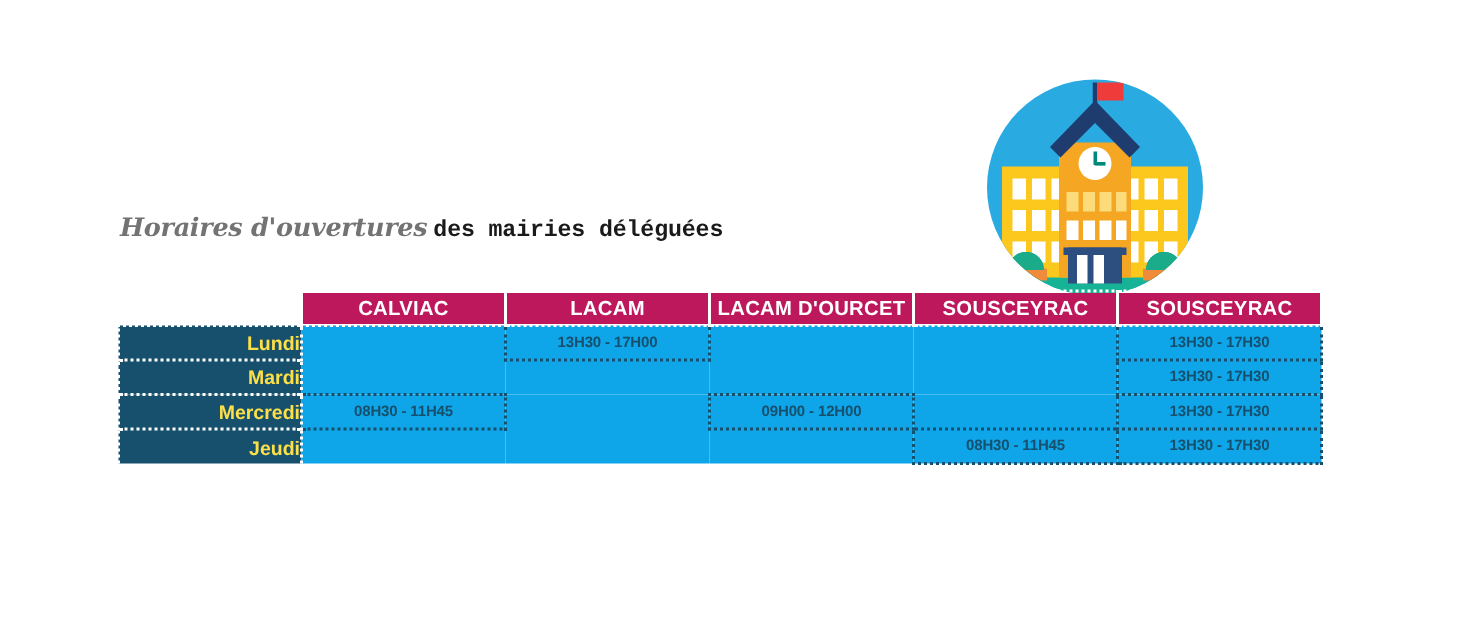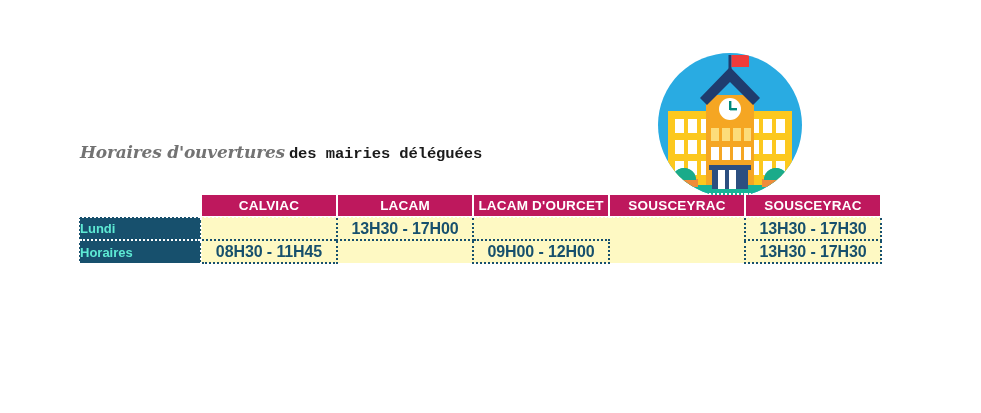--- a/index.html
+++ b/index.html
@@ -94,37 +94,37 @@
     position: relative;
     z-index: 1;
     font-family: "Liberation Sans", sans-serif;
   }
   .hdr-cell.first { border-left: 2px dotted #ffffff; }
   .hdr-cell.last  { border-right: 2px dotted #ffffff; }
 
   
   .day-cell {
     background: #17506d;
-    color: #5eead4;
+    color: #fde047;
     font-size: 13px;
     font-weight: bold;
-    text-align: left;
+    text-align: right;
     padding-right: 14px;
     border-top: 2px dotted #ffffff;
     border-left: 2px dotted #ffffff;
     border-right: 2px dotted #ffffff;
     font-family: "Liberation Sans", sans-serif;
   }
   tr.row-last .day-cell { border-bottom: 2px dotted #ffffff; }
 
   
   .data-cell {
-    background: #fef9c3;
+    background: #0ea5e9;
     color: #17506d;
-    font-size: 16px;
+    font-size: 10px;
     font-weight: bold;
     text-align: center;
     letter-spacing: -0.1px;
     font-family: "Liberation Sans", sans-serif;
   }
   .data-cell.b-t { border-top: 2px dotted #17506d; }
   .data-cell.b-b { border-bottom: 2px dotted #17506d; }
   .data-cell.b-l { border-left: 2px dotted #17506d; }
   .data-cell.b-r { border-right: 2px dotted #17506d; }
   .data-cell.empty { color: transparent; }
@@ -242,25 +242,41 @@
 
     <tr class="row-lundi">
       <td class="day-cell">Lundi</td>
       <td class="data-cell empty b-l"></td>
       <td class="data-cell b-t b-b b-l b-r">13H30 - 17H00</td>
       <td class="data-cell empty"></td>
       <td class="data-cell empty"></td>
       <td class="data-cell b-t b-b b-l b-r">13H30 - 17H30</td>
     </tr>
 
+    <tr class="row-mardi">
+      <td class="day-cell">Mardi</td>
+      <td class="data-cell empty b-l"></td>
+      <td class="data-cell empty"></td>
+      <td class="data-cell empty"></td>
+      <td class="data-cell empty"></td>
+      <td class="data-cell b-b b-l b-r">13H30 - 17H30</td>
+    </tr>
 
     <tr class="row-mercredi">
-      <td class="day-cell">Horaires</td>
+      <td class="day-cell">Mercredi</td>
       <td class="data-cell b-t b-b b-l b-r">08H30 - 11H45</td>
       <td class="data-cell empty"></td>
       <td class="data-cell b-t b-b b-l b-r">09H00 - 12H00</td>
       <td class="data-cell empty"></td>
       <td class="data-cell b-b b-l b-r">13H30 - 17H30</td>
     </tr>
 
+    <tr class="row-jeudi">
+      <td class="day-cell">Jeudi</td>
+      <td class="data-cell empty b-l"></td>
+      <td class="data-cell empty"></td>
+      <td class="data-cell empty"></td>
+      <td class="data-cell b-t b-b b-l b-r">08H30 - 11H45</td>
+      <td class="data-cell b-b b-l b-r">13H30 - 17H30</td>
+    </tr>
 
   </tbody>
 </table>
 
 </body></html>

